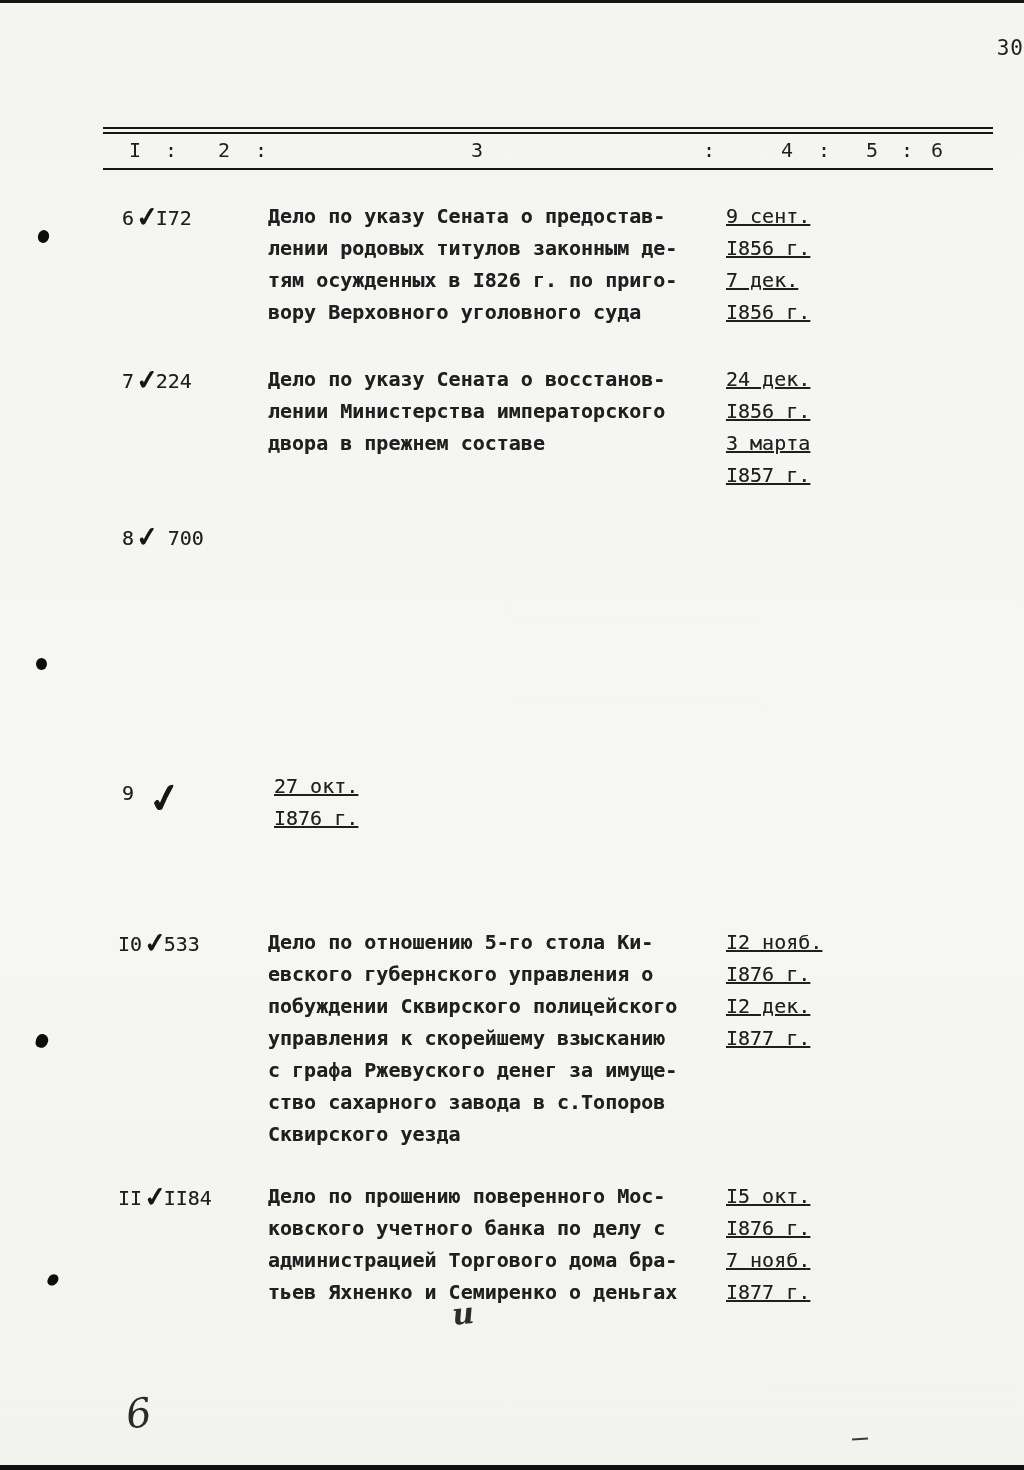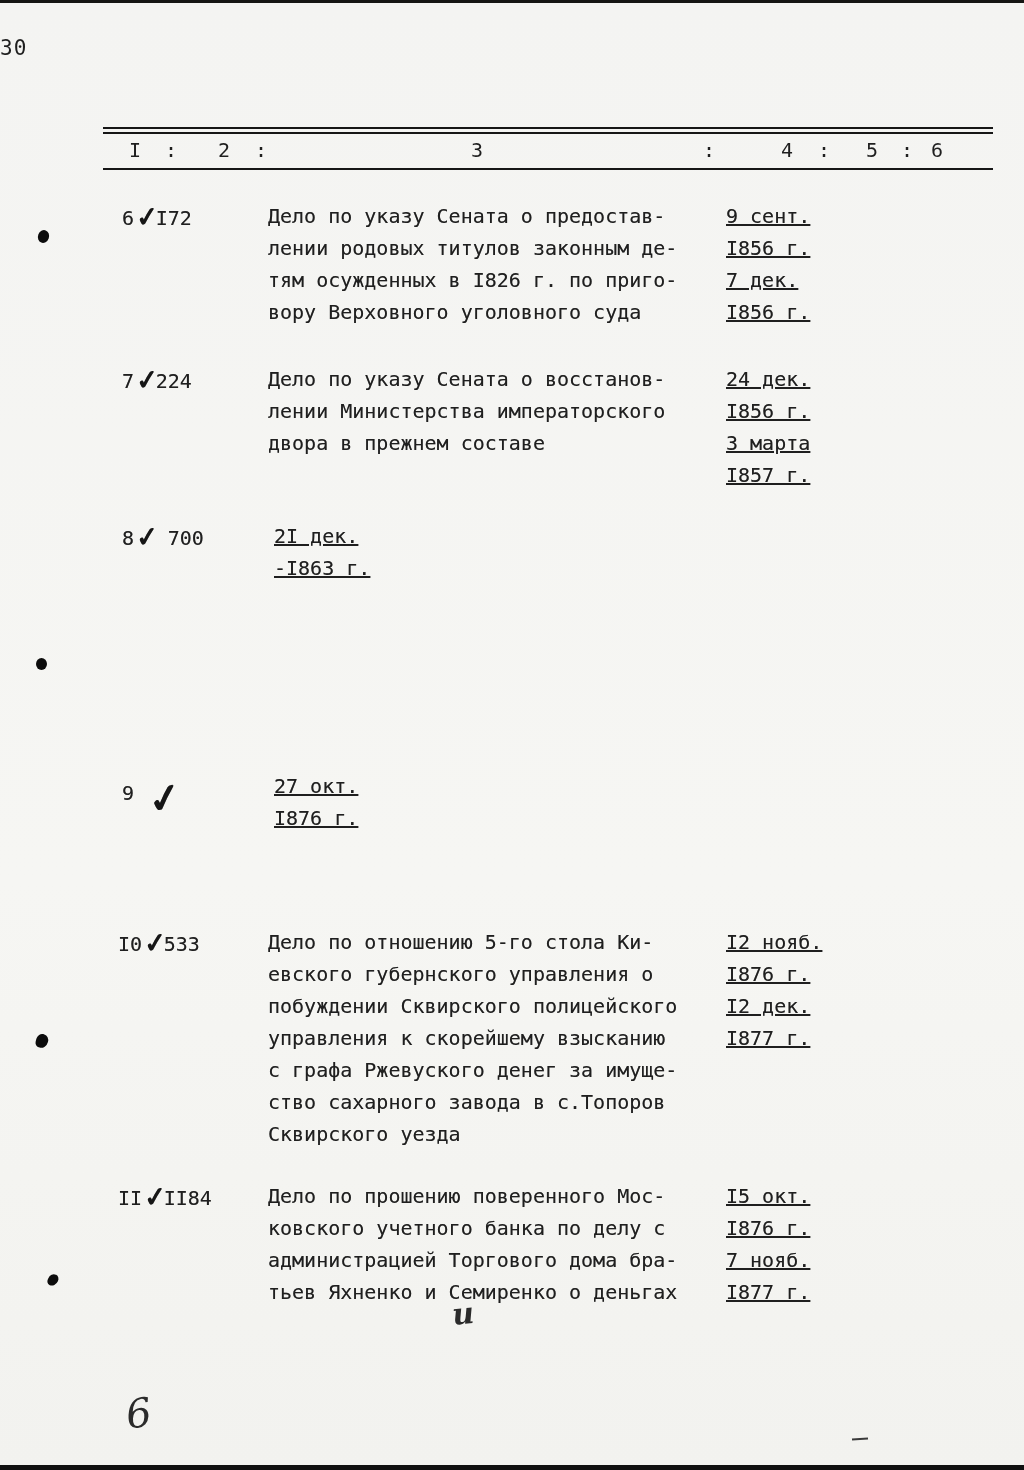--- a/index.html
+++ b/index.html
@@ -12,21 +12,21 @@
     position:relative;
     width:1024px;height:1470px;
     background:linear-gradient(180deg,#f4f4f2 0%,#f6f6f3 60%,#f2f2ef 100%);
     overflow:hidden;
     color:#1f1f1f;
   }
   .scan-edge-top{position:absolute;top:0;left:0;width:100%;height:3px;background:#15151\3 ;background:#151513;}
   .scan-edge-bottom{position:absolute;bottom:0;left:0;width:100%;height:5px;background:#101010;}
   .page-number{
     position:absolute;top:36px;left:0;width:100%;
-    text-align:left;font-size:21px;letter-spacing:1px;
+    text-align:right;font-size:21px;letter-spacing:1px;
   }
   
   .rule{position:absolute;left:103px;width:890px;background:#161616;}
   .rule.r1{top:127px;height:2px;}
   .rule.r2{top:132px;height:2px;}
   .rule.r3{top:168px;height:2px;}
   .col-header{
     position:absolute;left:103px;top:138px;width:890px;height:28px;
     font-size:20px;
   }
@@ -41,21 +41,21 @@
   .entry{
     position:absolute;left:118px;width:886px;
     display:grid;grid-template-columns:150px 452px 1fr;
     font-size:20px;line-height:32px;
     text-shadow:0 0 0.6px rgba(20,20,20,.45);
   }
   .e6{top:200px;} .e7{top:363px;} .e8{top:520px;}
   .e9{top:770px;} .e10{top:926px;} .e11{top:1180px;}
   .num-col{white-space:nowrap;padding-left:4px;}
   .e10 .num-col,.e11 .num-col{padding-left:0;}
-  .desc{white-space:pre-wrap;}
+  .desc{white-space:pre-wrap;font-weight:bold;}
   .dates{white-space:pre-wrap;padding-left:6px;text-decoration:underline;}
   .check{
     display:inline-block;
     font-family:"DejaVu Serif",serif;
     font-size:27px;font-weight:bold;color:#161616;
     transform:rotate(-6deg);
     margin:0 -3px 0 2px;
     position:relative;top:1px;
   }
   .check-big{font-size:40px;top:12px;margin-left:14px;transform:rotate(-10deg);}
@@ -117,22 +117,20 @@
 лении Министерства императорского
 двора в прежнем составе</div>
     <div class="dates">24 дек.
 I856 г.
 3 марта
 I857 г.</div>
   </div>
 
   <div class="entry e8">
     <div class="num-col"><span>8</span><span class="check">✓</span> <span>700</span></div>
-    <div class="dates">2I дек.
--I863 г.</div>
   </div>
 
   <div class="entry e9">
     <div class="num-col"><span>9</span><span class="check check-big">✓</span><span></span></div>
     <div class="dates">27 окт.
 I876 г.</div>
   </div>
 
   <div class="entry e10">
     <div class="num-col"><span>I0</span><span class="check">✓</span><span>533</span></div>

